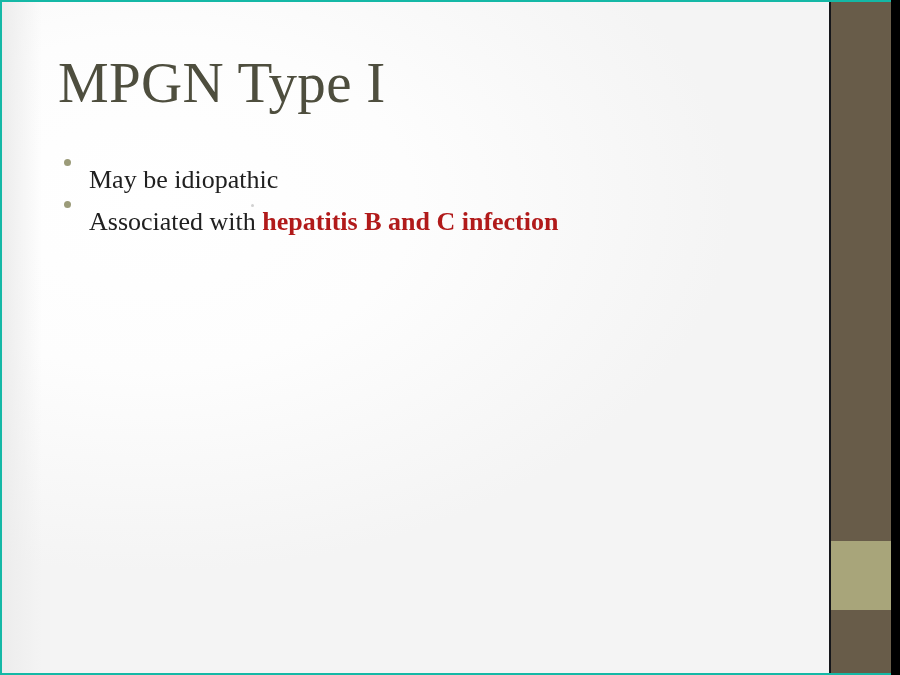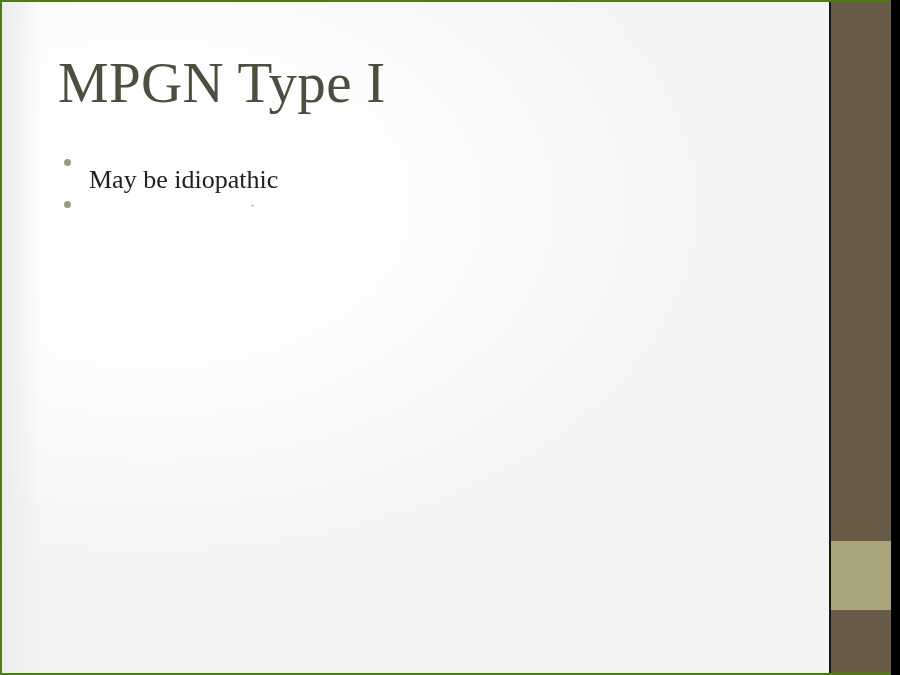--- a/index.html
+++ b/index.html
@@ -6,21 +6,21 @@
     margin: 0;
     padding: 0;
     background: #000000;
   }
 
   #slide-root {
     position: relative;
     width: 900px;
     height: 675px;
     overflow: hidden;
-    background: #4d7c0f;
+    background: #14b8a6;
     font-family: "Liberation Serif", "DejaVu Serif", serif;
   }
 
   
   .slide-canvas {
     position: absolute;
     left: 2px;
     top: 2px;
     width: 829px;
     height: 671px;
@@ -142,20 +142,21 @@
 
     <div class="bullet-list">
 
       <div class="bullet-row">
         <span class="bullet-dot"></span>
         <span class="bullet-text"><span>May be idiopathic</span></span>
       </div>
 
       <div class="bullet-row">
         <span class="bullet-dot"></span>
+        <span class="bullet-text"><span>Associated with </span><span class="accent-red">hepatitis B and C infection</span></span>
       </div>
 
     </div>
 
     <div class="speck"></div>
   </div>
 
   <div class="sidebar-gap-left"></div>
   <div class="sidebar">
     <div class="sidebar-accent"></div>

